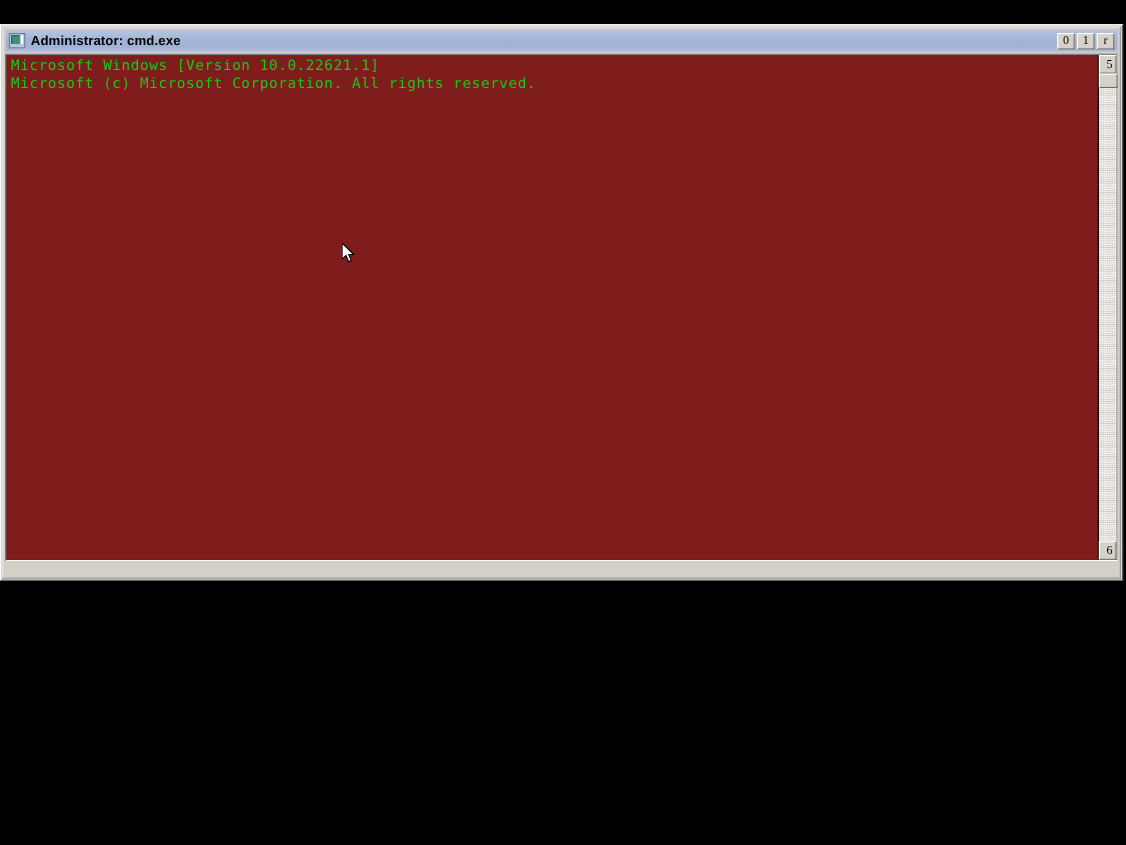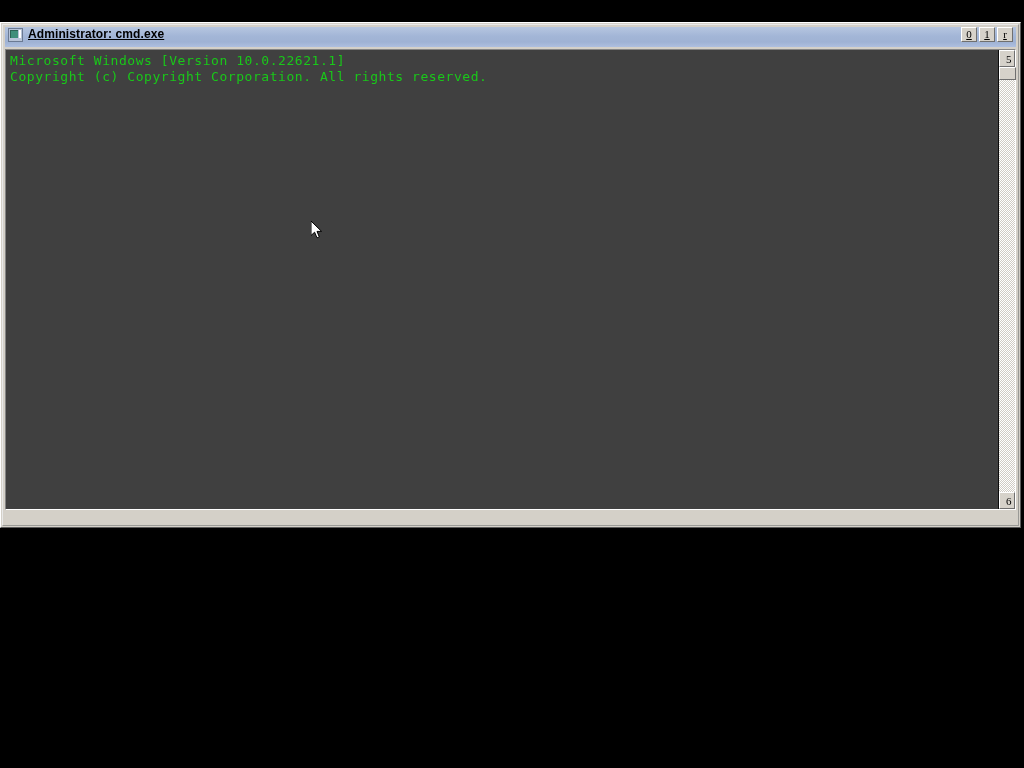--- a/index.html
+++ b/index.html
@@ -46,24 +46,23 @@
     background: #d4d0c8;
     padding: 2px 2px 3px 2px;
   }
 
   
   #title-bar {
     position: relative;
     height: 20px;
     background: linear-gradient(to bottom, #b6c6e0 0%, #a3b6d7 45%, #9fb2d4 75%, #aebfdf 100%);
     display: flex;
-    align-items: flex-start;
+    align-items: center;
     padding: 0 2px 0 3px;
     user-select: none;
-    text-decoration: underline;
   }
   #title-icon {
     width: 16px;
     height: 16px;
     position: relative;
     flex: 0 0 auto;
     margin-right: 4px;
   }
   #title-icon .icn-outer {
     position: absolute;
@@ -131,21 +130,21 @@
     border-top: 1px solid #848484;
     border-left: 1px solid #848484;
     border-right: 1px solid #ffffff;
     border-bottom: 1px solid #ffffff;
     display: flex;
   }
 
   #console {
     position: relative;
     flex: 1 1 auto;
-    background: #404040;
+    background: #7f1d1d;
     overflow: hidden;
     padding: 3px 0 0 4px;
   }
   .con-line {
     font-family: "DejaVu Sans Mono", "Liberation Mono", monospace;
     font-size: 13px;
     line-height: 16px;
     color: #19c819;
     white-space: pre;
     letter-spacing: 0.55px;
@@ -242,21 +241,21 @@
           <button class="win-btn">0</button>
           <button class="win-btn">1</button>
           <button class="win-btn">r</button>
         </div>
       </div>
 
       <div id="client-area">
 
         <div id="console">
           <div class="con-line">Microsoft Windows [Version 10.0.22621.1]</div>
-          <div class="con-line">Copyright (c) Copyright Corporation. All rights reserved.</div>
+          <div class="con-line">Microsoft (c) Microsoft Corporation. All rights reserved.</div>
           <div class="con-line blank"></div>
         </div>
 
         <div id="vscroll">
           <button class="sb-btn">5</button>
           <div id="sb-track">
             <div id="sb-thumb"></div>
           </div>
           <button class="sb-btn">6</button>
         </div>

